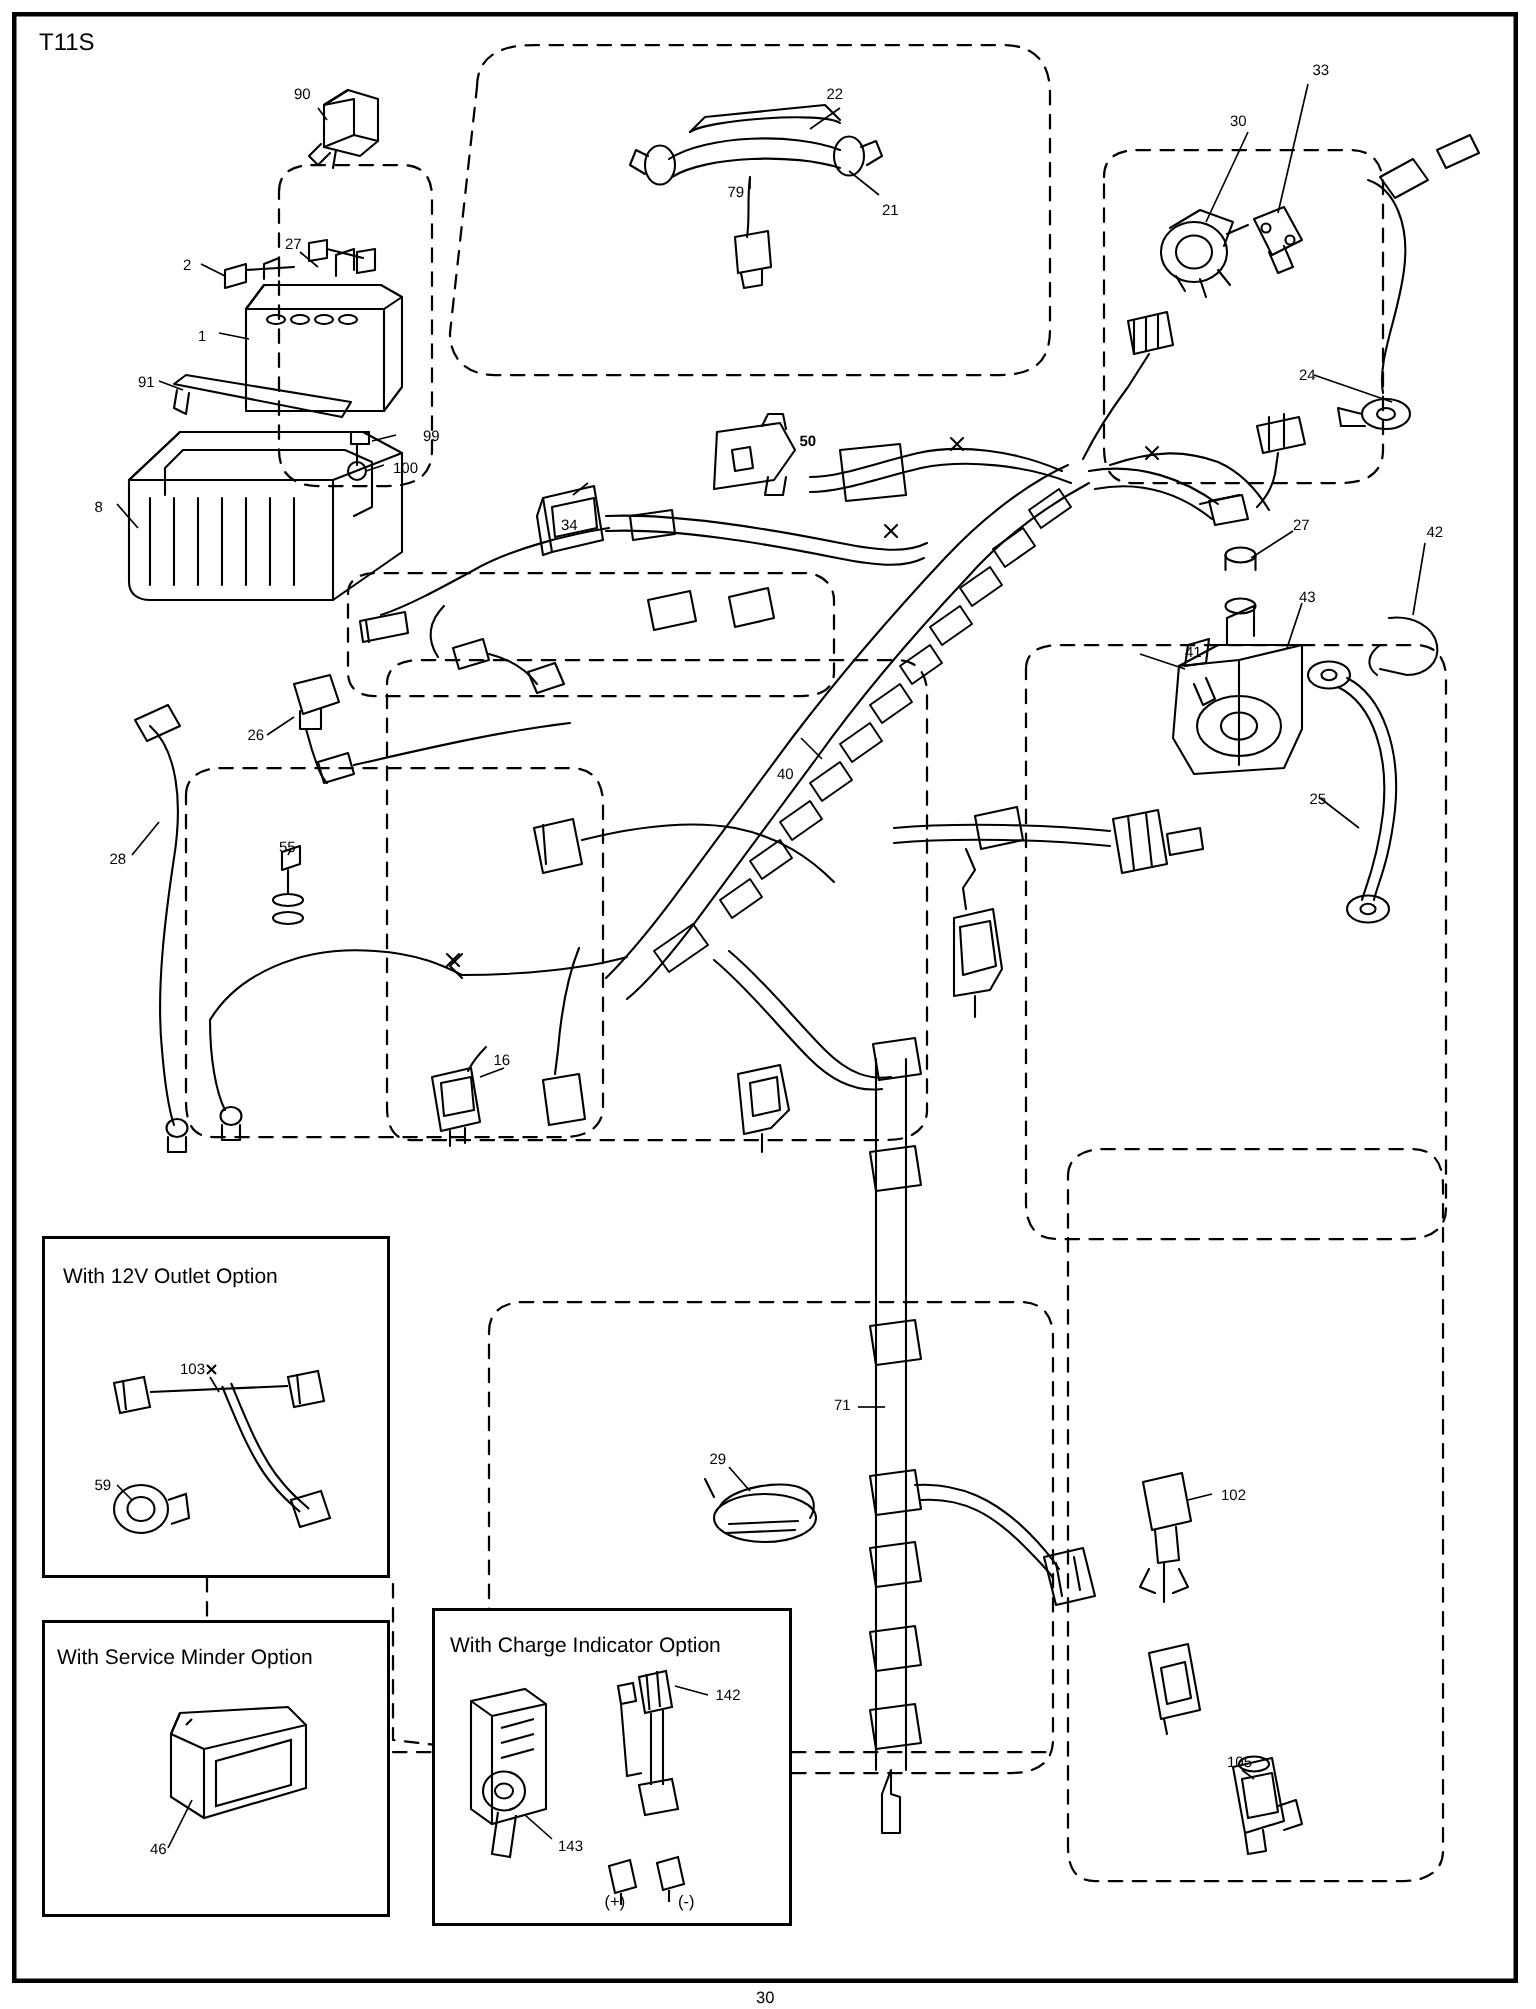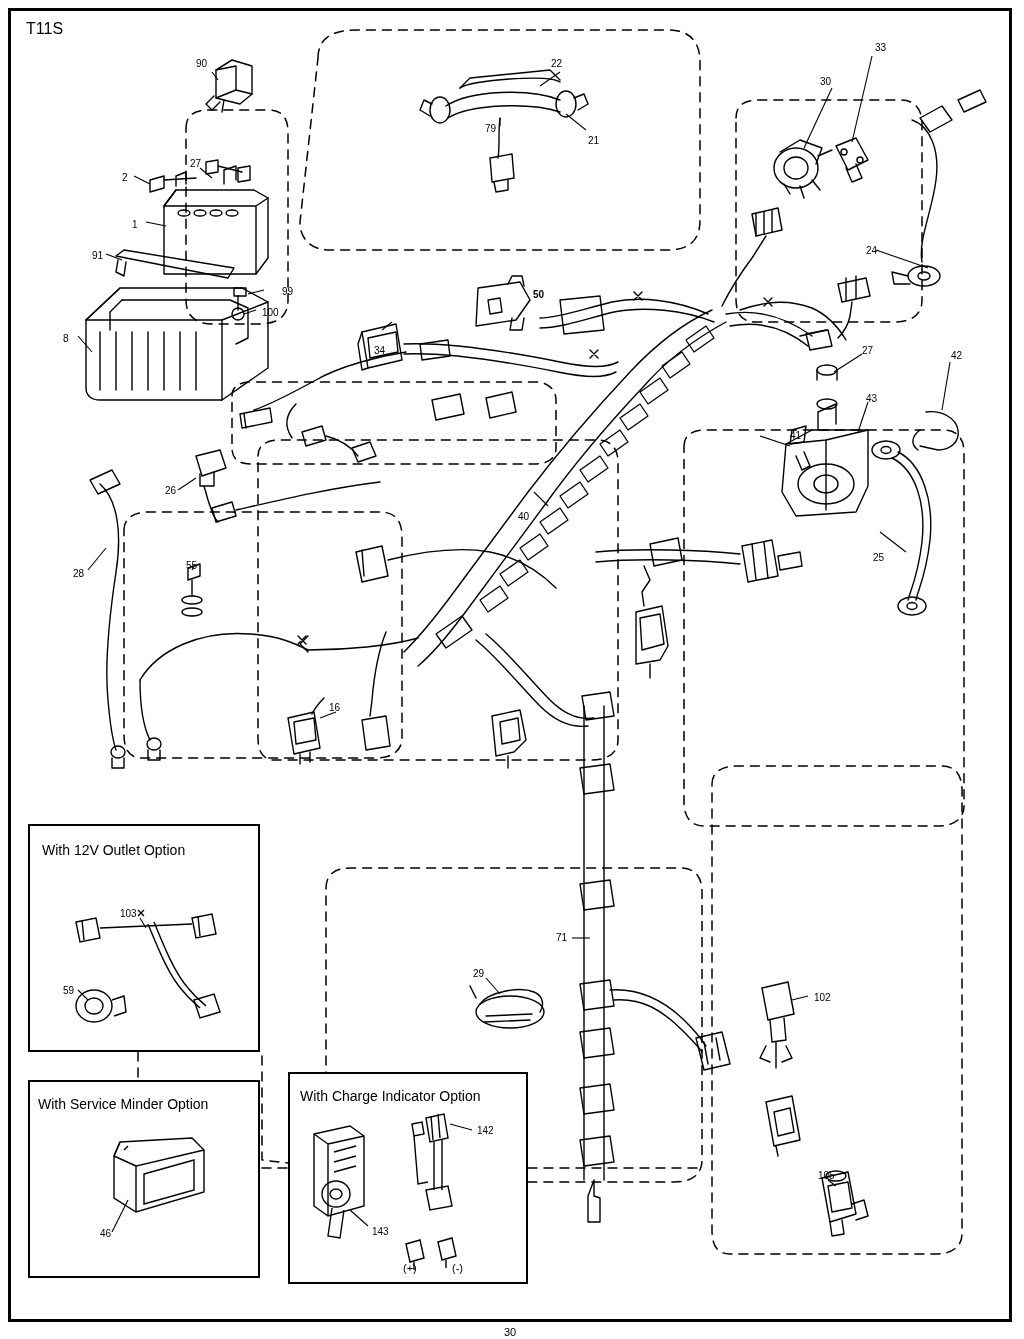--- a/index.html
+++ b/index.html
@@ -391,21 +391,21 @@
   <div class="lbl" style="left:262px;top:307px;">100</div>
   <div class="lbl b" style="left:533px;top:289px;">50</div>
   <div class="lbl" style="left:63px;top:333px;">8</div>
   <div class="lbl" style="left:374px;top:311px;margin-top:34px;">34</div>
   <div class="lbl" style="left:862px;top:345px;">27</div>
   <div class="lbl" style="left:951px;top:350px;">42</div>
   <div class="lbl" style="left:866px;top:393px;">43</div>
   <div class="lbl" style="left:746px;top:430px;margin-left:44px;">41</div>
   <div class="lbl" style="left:165px;top:485px;">26</div>
   <div class="lbl" style="left:518px;top:511px;">40</div>
-  <div class="lbl" style="left:873px;top:528px;margin-top:24px;">25</div>
+  <div class="lbl" style="left:873px;top:528px;">25</div>
   <div class="lbl" style="left:73px;top:568px;">28</div>
   <div class="lbl" style="left:186px;top:560px;">55</div>
   <div class="lbl" style="left:329px;top:702px;">16</div>
   <div class="lbl" style="left:556px;top:932px;">71</div>
   <div class="lbl" style="left:473px;top:968px;">29</div>
   <div class="lbl" style="left:814px;top:992px;">102</div>
   <div class="lbl" style="left:818px;top:1170px;">105</div>
 
   <div class="lbl" style="left:120px;top:908px;">103</div>
   <div class="lbl" style="left:63px;top:985px;">59</div>

